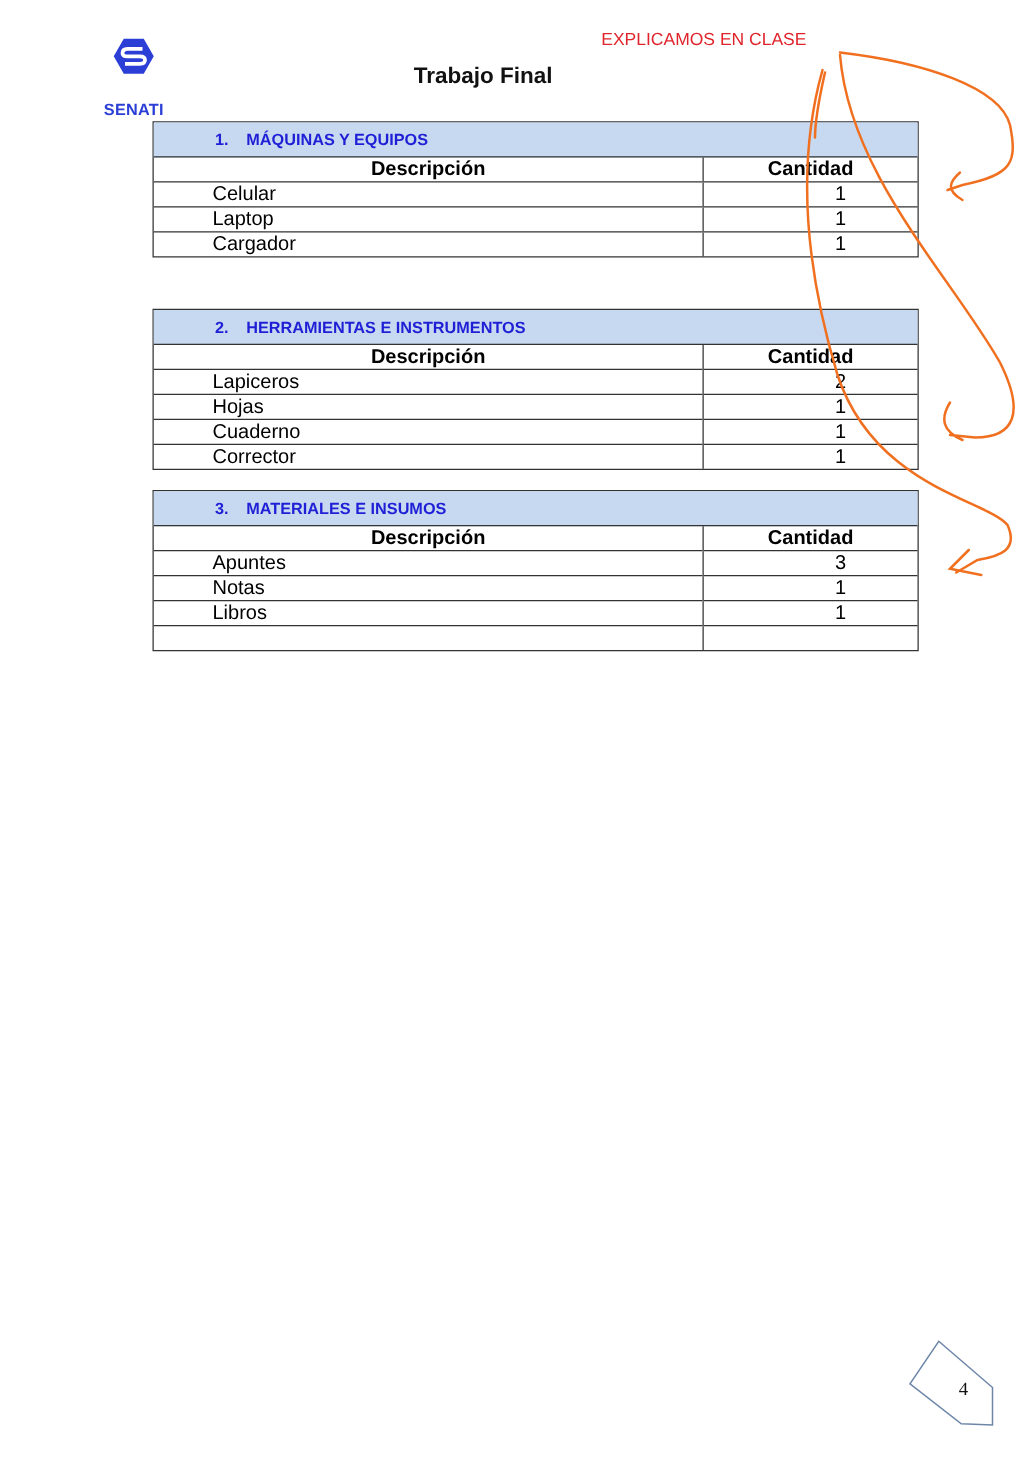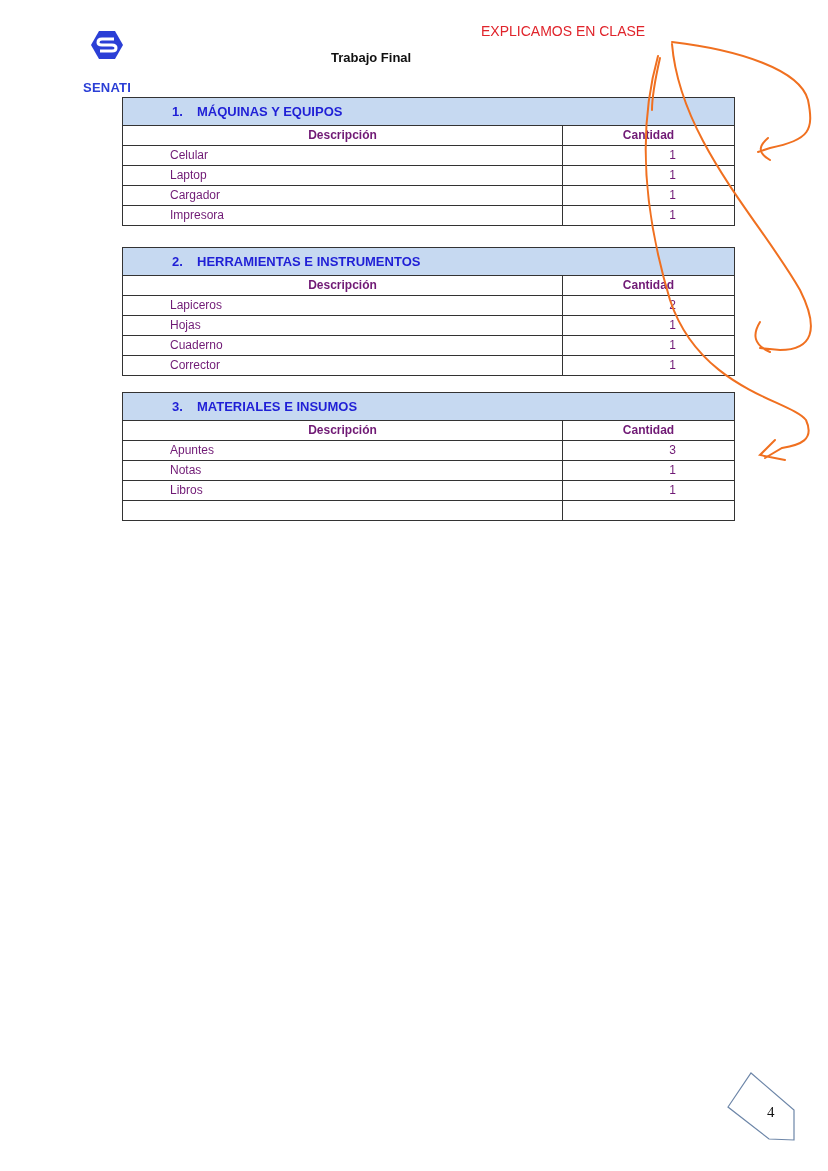--- a/index.html
+++ b/index.html
@@ -3,30 +3,30 @@
 <meta charset="utf-8">
 <style>
   html, body { margin:0; padding:0; }
   body {
     width:828px; height:1171px; position:relative; background:#ffffff;
     font-family:"Liberation Sans", sans-serif; overflow:hidden;
   }
   .logo { position:absolute; left:80px; top:30px; width:54px; text-align:center; }
   .logo svg { display:block; margin:0 auto; }
   .logo-text { font-weight:bold; color:#2b3fd6; font-size:13px; margin-top:20px; letter-spacing:0.2px; }
-  .doc-title { position:absolute; left:331px; top:50px; font-size:13px; font-weight:bold; color:#111; }
+  .doc-title { position:absolute; left:331px; top:50px; font-size:18px; font-weight:bold; color:#111; }
   .note { position:absolute; left:481px; top:24px; color:#e0242b; font-size:14px; line-height:15px; }
   .section { position:absolute; left:122px; width:611px; border:1px solid #333; border-collapse:collapse; }
   .section table { width:100%; border-collapse:collapse; }
   .sec-head {
     background:#c6d9f1; height:28px; border-bottom:1px solid #333;
     font-weight:bold; color:#1f1fd6; font-size:13px; line-height:28px; padding-left:49px; box-sizing:border-box;
   }
   .sec-head .num { display:inline-block; width:25px; }
-  td, th { border-top:1px solid #333; height:19px; padding:0; font-size:12px; line-height:19px; color:#701a75; }
+  td, th { border-top:1px solid #333; height:19px; padding:0; font-size:16px; line-height:19px; color:#000000; }
   tr:first-child th { border-top:none; }
   th { font-weight:bold; }
   .col-desc { width:392px; border-right:1px solid #333; }
   td.col-desc { padding-left:47px; text-align:left; }
   th.col-desc { text-align:center; }
   .col-qty { text-align:center; }
   td.col-qty { padding-left:48px; }
   .page-num { position:absolute; left:726px; top:1072px; width:70px; height:70px; }
   .page-num span { position:absolute; left:41px; top:32px; font-family:"Liberation Serif", serif; font-size:15px; color:#111; }
   .annot { position:absolute; left:0; top:0; pointer-events:none; }
@@ -61,24 +61,20 @@
     <tr>
           <td class="col-desc">Celular</td>
           <td class="col-qty">1</td>
         </tr>
     <tr>
           <td class="col-desc">Laptop</td>
           <td class="col-qty">1</td>
         </tr>
     <tr>
           <td class="col-desc">Cargador</td>
-          <td class="col-qty">1</td>
-        </tr>
-    <tr>
-          <td class="col-desc">Impresora</td>
           <td class="col-qty">1</td>
         </tr>
   </tbody>
     </table>
 </div>
 
 <div class="section" style="top:247px;">
   <div class="sec-head">
     <span class="num">2.</span><span>HERRAMIENTAS E INSTRUMENTOS</span>
   </div>

